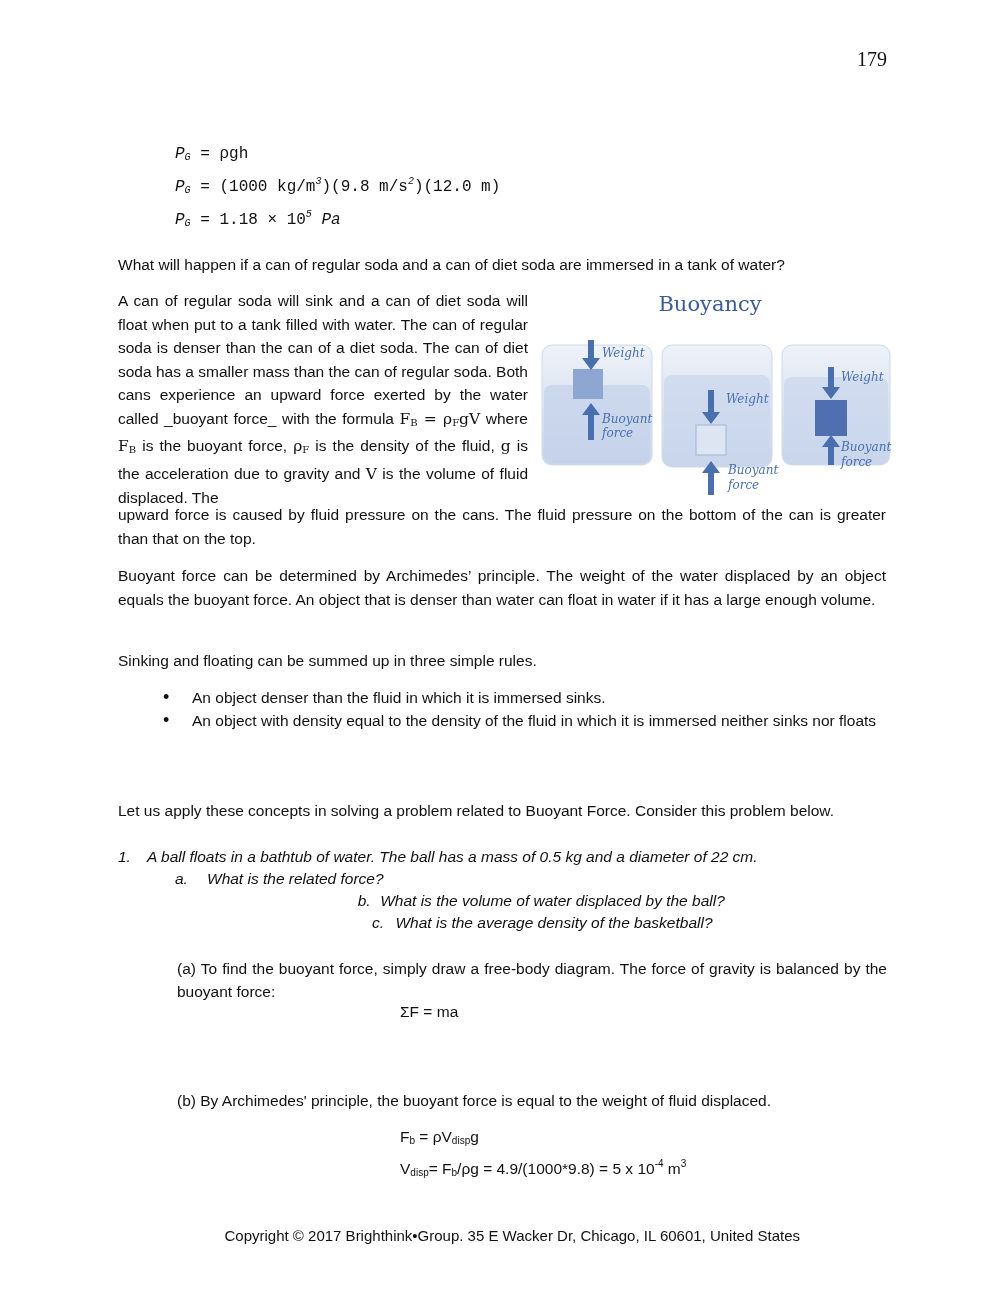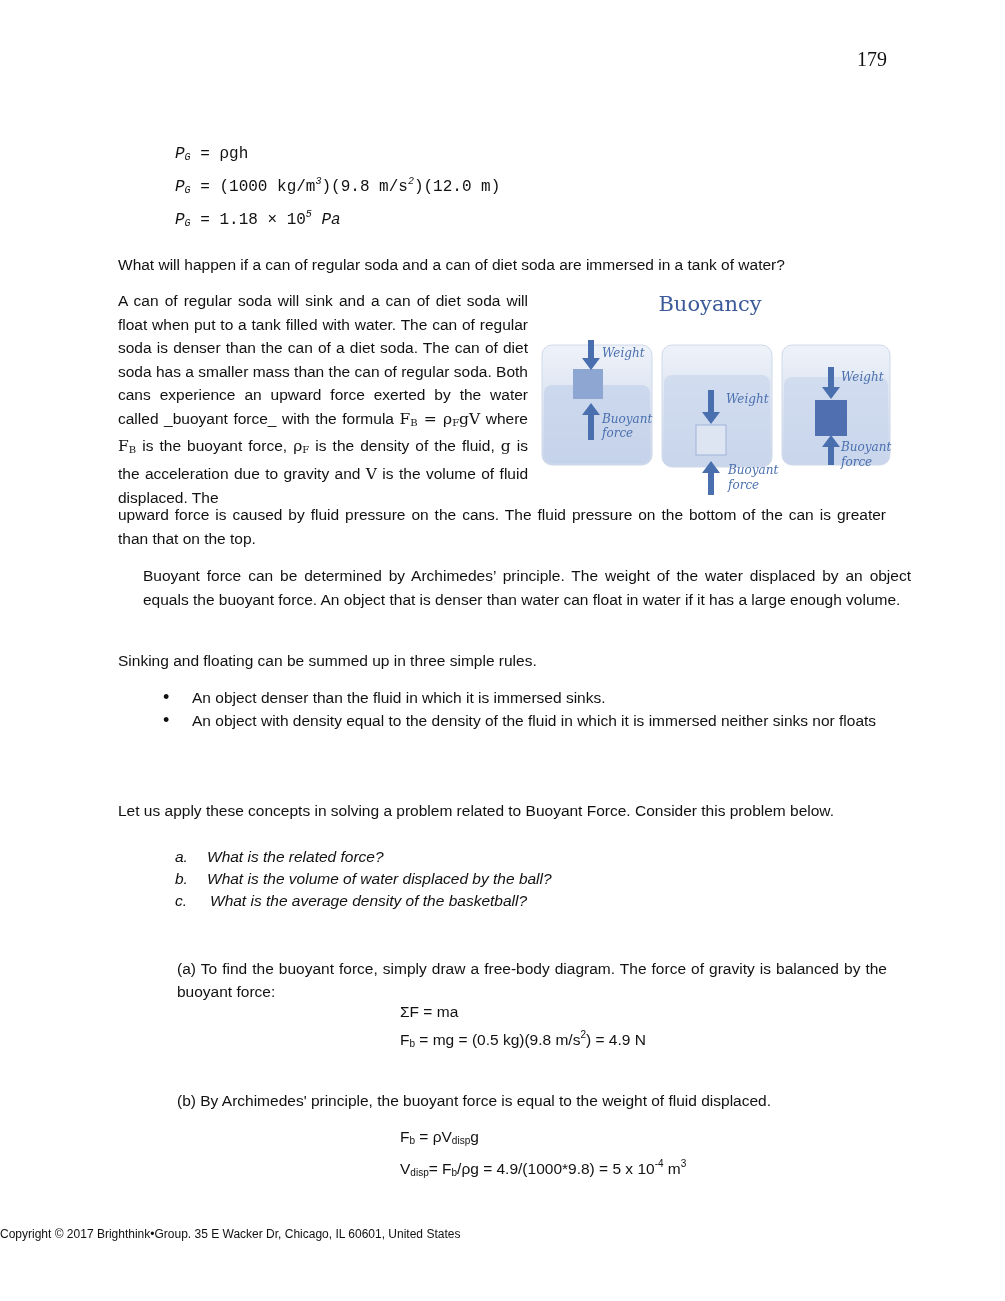--- a/index.html
+++ b/index.html
@@ -12,21 +12,21 @@
   .p { left:118px; width:768px; line-height:23.5px; text-align:justify; }
   .para { margin:0; }
   .wrap { left:118px; width:410px; line-height:23.5px; text-align:justify; }
   .bul { left:148px; width:740px; line-height:23px; }
   .bul li { list-style:none; position:relative; padding-left:29px; }
   .bul li::before { content:"\2022"; position:absolute; left:0; font-size:18px; }
   .it { font-style:italic; }
   .sub { font-size:10px; vertical-align:-2px; }
   .sup { font-size:10px; vertical-align:7px; }
   .eq { left:400px; line-height:22.5px; }
-  .copy { left:0; width:800px; top:1227px; text-align:left; font-size:12px; }
+  .copy { left:0; width:800px; top:1227px; text-align:right; font-size:15px; }
   .fig { left:538px; top:285px; width:355px; height:215px; }
 </style>
 </head>
 <body>
 
 <div class="abs pn">179</div>
 
 <div class="abs math" style="left:175px; top:142px;">
   <div><span>P</span><span class="sub">G</span> <span class="up">= ρgh</span></div>
   <div><span>P</span><span class="sub">G</span> <span class="up">= (1000 kg/m</span><span class="sup">3</span><span class="up">)(9.8 m/s</span><span class="sup">2</span><span class="up">)(12.0 m)</span></div>
@@ -79,42 +79,42 @@
       <path d="M290 180 v-18 h-6 l9 -12 l9 12 h-6 v18z" fill="#4a6fae"></path>
       <text x="303" y="96" font-family="DejaVu Serif, serif" font-style="italic" font-size="12" fill="#4a6fae">Weight</text>
       <text x="303" y="166" font-family="DejaVu Serif, serif" font-style="italic" font-size="12" fill="#4a6fae">Buoyant</text>
       <text x="303" y="181" font-family="DejaVu Serif, serif" font-style="italic" font-size="12" fill="#4a6fae">force</text>
     </g>
   </svg>
 </div>
 
 <p class="abs p para" style="top:503px;">upward force is caused by fluid pressure on the cans. The fluid pressure on the bottom of the can is greater than that on the top.</p>
 
-<p class="abs p para" style="top:564px;margin-left:25px;">Buoyant force can be determined by Archimedes’ principle. The weight of the water displaced by an object equals the buoyant force. An object that is denser than water can float in water if it has a large enough volume.</p>
+<p class="abs p para" style="top:564px;">Buoyant force can be determined by Archimedes’ principle. The weight of the water displaced by an object equals the buoyant force. An object that is denser than water can float in water if it has a large enough volume.</p>
 
 <p class="abs p para" style="top:649px;">Sinking and floating can be summed up in three simple rules.</p>
 
 <ul class="abs bul" style="top:671px; margin:15px; padding:0;">
   <li>An object denser than the fluid in which it is immersed sinks.</li>
   <li>An object with density equal to the density of the fluid in which it is immersed neither sinks nor floats</li>
 </ul>
 
 <p class="abs p para" style="top:799px;">Let us apply these concepts in solving a problem related to Buoyant Force. Consider this problem below.</p>
 
 <div class="abs it" style="left:118px; top:846px; line-height:22px; width:780px;">
+  <div><span style="display:inline-block; width:29px;">1.</span><span>A ball floats in a bathtub of water. The ball has a mass of 0.5 kg and a diameter of 22 cm.</span></div>
   <div style="padding-left:57px;"><span style="display:inline-block; width:32px;">a.</span><span>What is the related force?</span></div>
-  <div style="padding-left:57px;"><span style="display:inline-block; width:32px;">b.</span><span>What is the volume of water displaced by the ball?</span></div>
-  <div style="padding-left:57px;"><span style="display:inline-block; width:35px;">c.</span><span>What is the average density of the basketball?</span></div>
+  <div style="padding-left:57px;text-align:center;"><span style="display:inline-block; width:32px;">b.</span><span>What is the volume of water displaced by the ball?</span></div>
+  <div style="padding-left:57px;text-align:center;"><span style="display:inline-block; width:35px;">c.</span><span>What is the average density of the basketball?</span></div>
 </div>
 
 <p class="abs para" style="left:177px; width:710px; top:957px; line-height:23px; text-align:justify;">(a) To find the buoyant force, simply draw a free-body diagram. The force of gravity is balanced by the buoyant force:</p>
 
 <div class="abs eq" style="top:1001px;">
   <div>ΣF = ma</div>
-  <div><span>F</span><span class="sub">b</span><span> = mg = (0.5 kg)(9.8 m/s</span><span class="sup">2</span><span>) = 4.9 N</span></div>
 </div>
 
 <p class="abs para" style="left:177px; width:710px; top:1089px; line-height:23px;">(b) By Archimedes' principle, the buoyant force is equal to the weight of fluid displaced.</p>
 
 <div class="abs eq" style="top:1126px;">
   <div><span>F</span><span class="sub">b</span><span> = ρV</span><span class="sub">disp</span><span>g</span></div>
   <div><span>V</span><span class="sub">disp</span><span>= F</span><span class="sub">b</span><span>/ρg = 4.9/(1000*9.8) = 5 x 10</span><span class="sup">-4</span><span> m</span><span class="sup">3</span></div>
 </div>
 
 <div class="abs copy">Copyright © 2017 Brighthink•Group. 35 E Wacker Dr, Chicago, IL 60601, United States</div>

